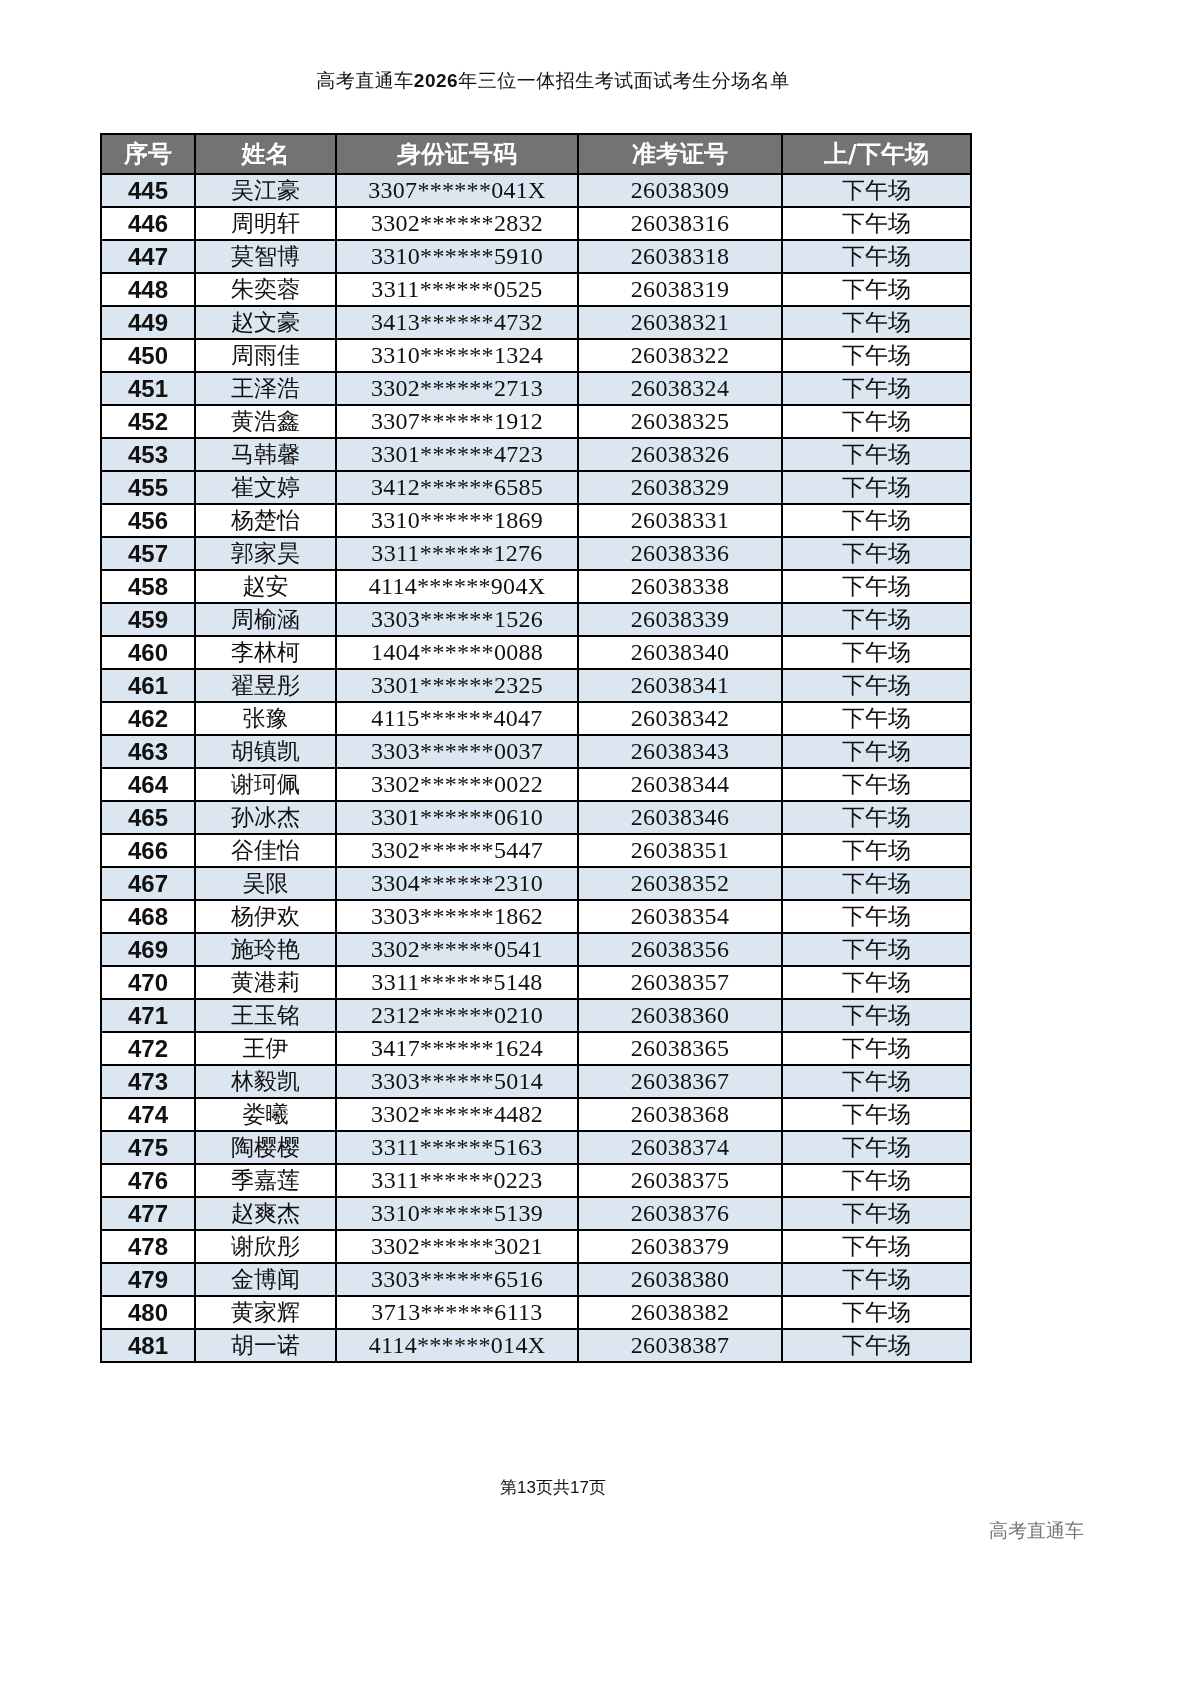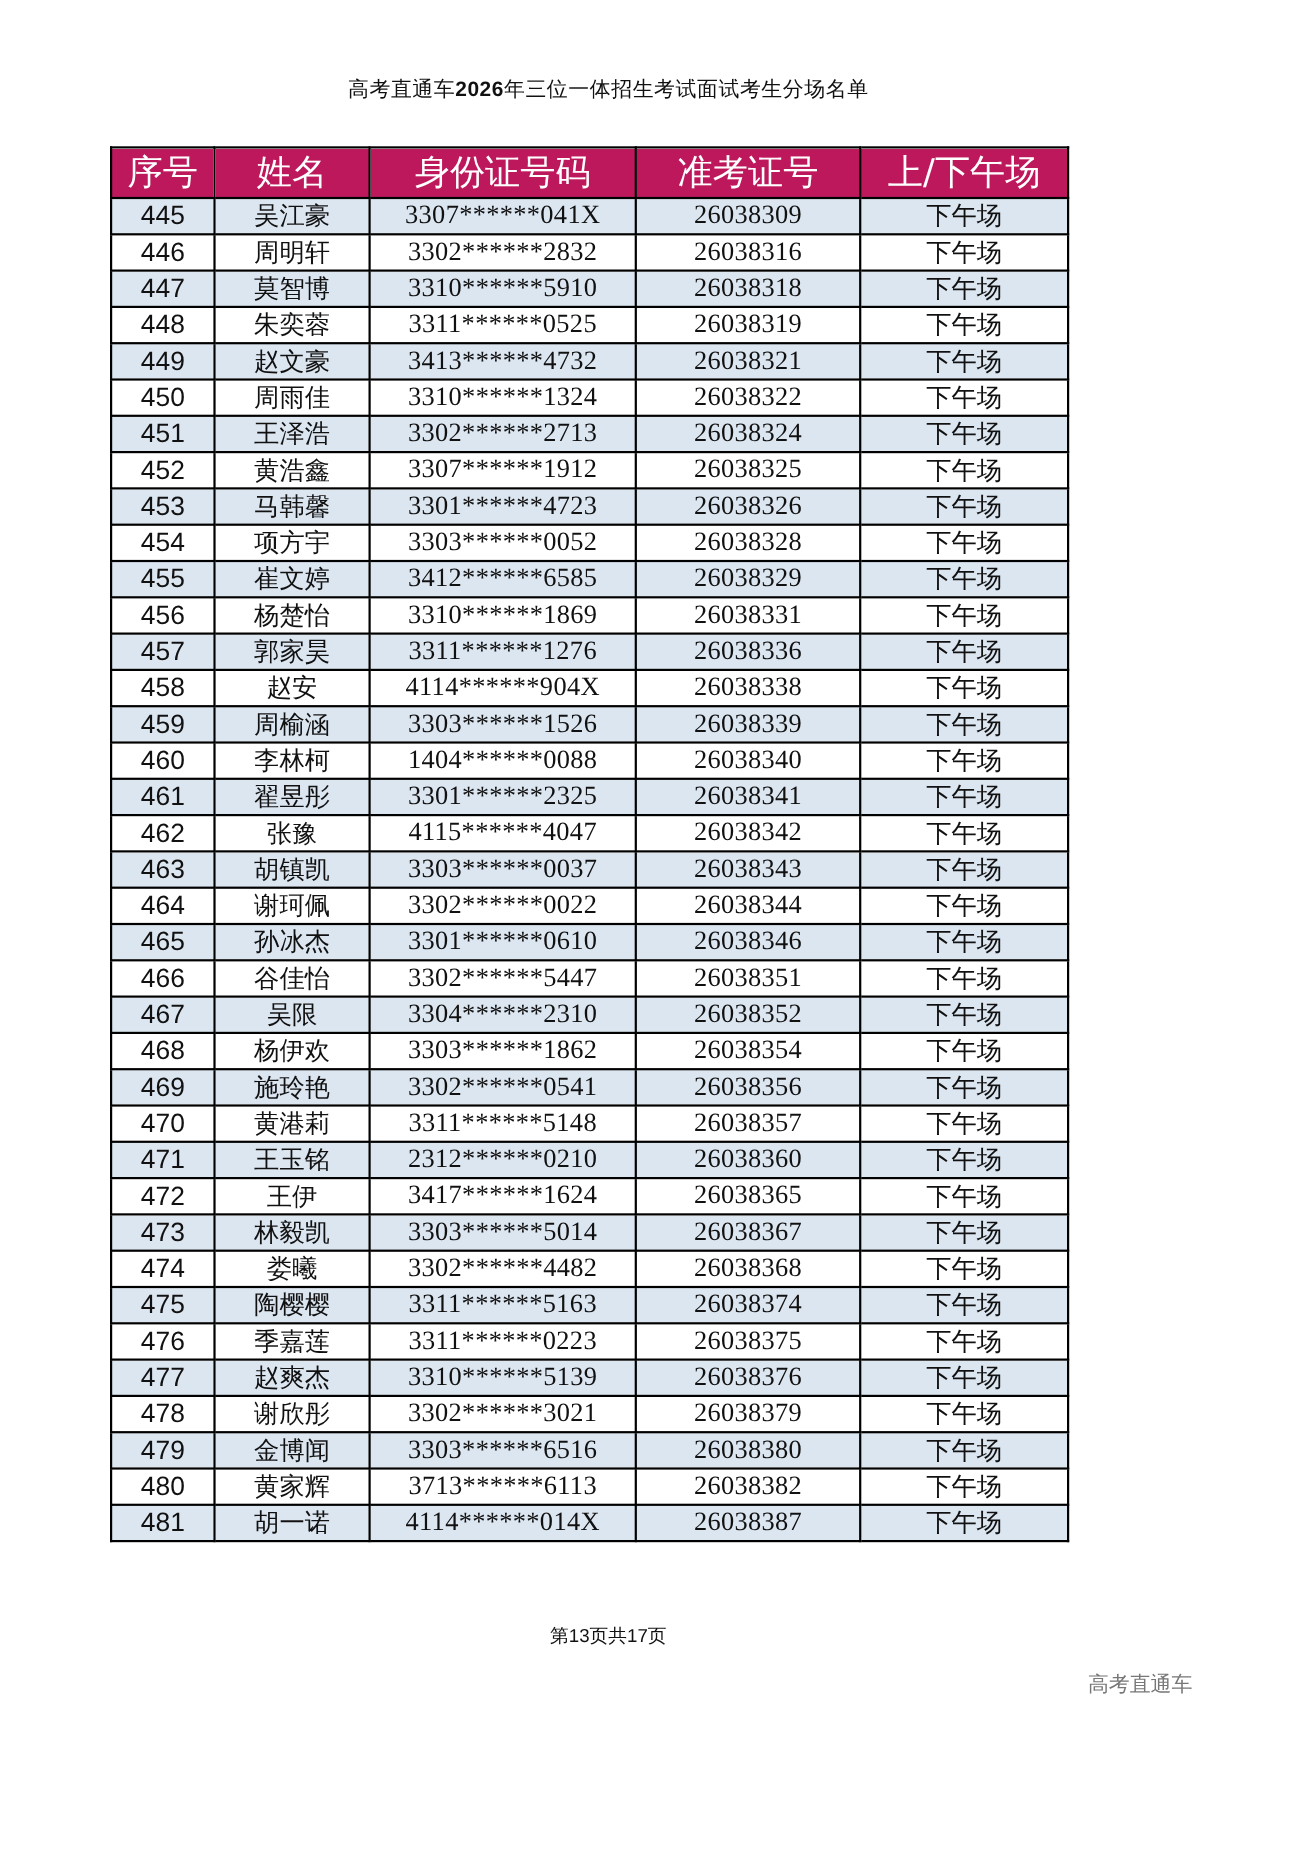--- a/index.html
+++ b/index.html
@@ -13,28 +13,28 @@
   table.roster {
     position: absolute; left: 100px; top: 133px;
     border-collapse: collapse; table-layout: fixed;
     width: 870px;
   }
   table.roster th, table.roster td {
     border: 2px solid #000; padding: 0; text-align: center; vertical-align: middle;
     overflow: hidden; white-space: nowrap;
   }
   table.roster th {
-    background: #be185d; color: #ffffff; height: 38px;
+    background: #737373; color: #ffffff; height: 38px;
     font-family: "DejaVu Sans", "Liberation Sans", sans-serif;
-    font-size: 32px; font-weight: normal;
+    font-size: 24px; font-weight: bold;
   }
   table.roster td { height: 30.3px; color: #111; }
   table.roster tr.shaded td { background: #dce6f1; }
   table.roster tr.plain td { background: #ffffff; }
-  td.c-seq { font-family: "Liberation Sans", "DejaVu Sans", sans-serif; font-weight: normal; font-size: 24px; }
+  td.c-seq { font-family: "Liberation Sans", "DejaVu Sans", sans-serif; font-weight: bold; font-size: 24px; }
   td.c-name { font-family: "DejaVu Serif", "Liberation Serif", serif; font-size: 23px; }
   td.c-id { font-family: "Liberation Serif", "DejaVu Serif", serif; font-size: 24px; letter-spacing: 0.3px; }
   td.c-exam { font-family: "Liberation Serif", "DejaVu Serif", serif; font-size: 24px; letter-spacing: 0.3px; }
   td.c-session { font-family: "DejaVu Serif", "Liberation Serif", serif; font-size: 23px; margin-top: 34px; }
   .footer {
     position: absolute; left: 0; width: 1106px; top: 1476px; text-align: center;
     font-family: "Liberation Sans", "DejaVu Sans", sans-serif; font-size: 17px; color: #111;
   }
   .watermark {
     position: absolute; right: 107px; top: 1518px;
@@ -122,27 +122,20 @@
         <td class="c-exam">26038325</td>
         <td class="c-session">下午场</td>
       </tr>
       <tr class="shaded">
         <td class="c-seq">453</td>
         <td class="c-name">马韩馨</td>
         <td class="c-id">3301******4723</td>
         <td class="c-exam">26038326</td>
         <td class="c-session">下午场</td>
       </tr>
-      <tr class="plain">
-        <td class="c-seq">454</td>
-        <td class="c-name">项方宇</td>
-        <td class="c-id">3303******0052</td>
-        <td class="c-exam">26038328</td>
-        <td class="c-session">下午场</td>
-      </tr>
       <tr class="shaded">
         <td class="c-seq">455</td>
         <td class="c-name">崔文婷</td>
         <td class="c-id">3412******6585</td>
         <td class="c-exam">26038329</td>
         <td class="c-session">下午场</td>
       </tr>
       <tr class="plain">
         <td class="c-seq">456</td>
         <td class="c-name">杨楚怡</td>

